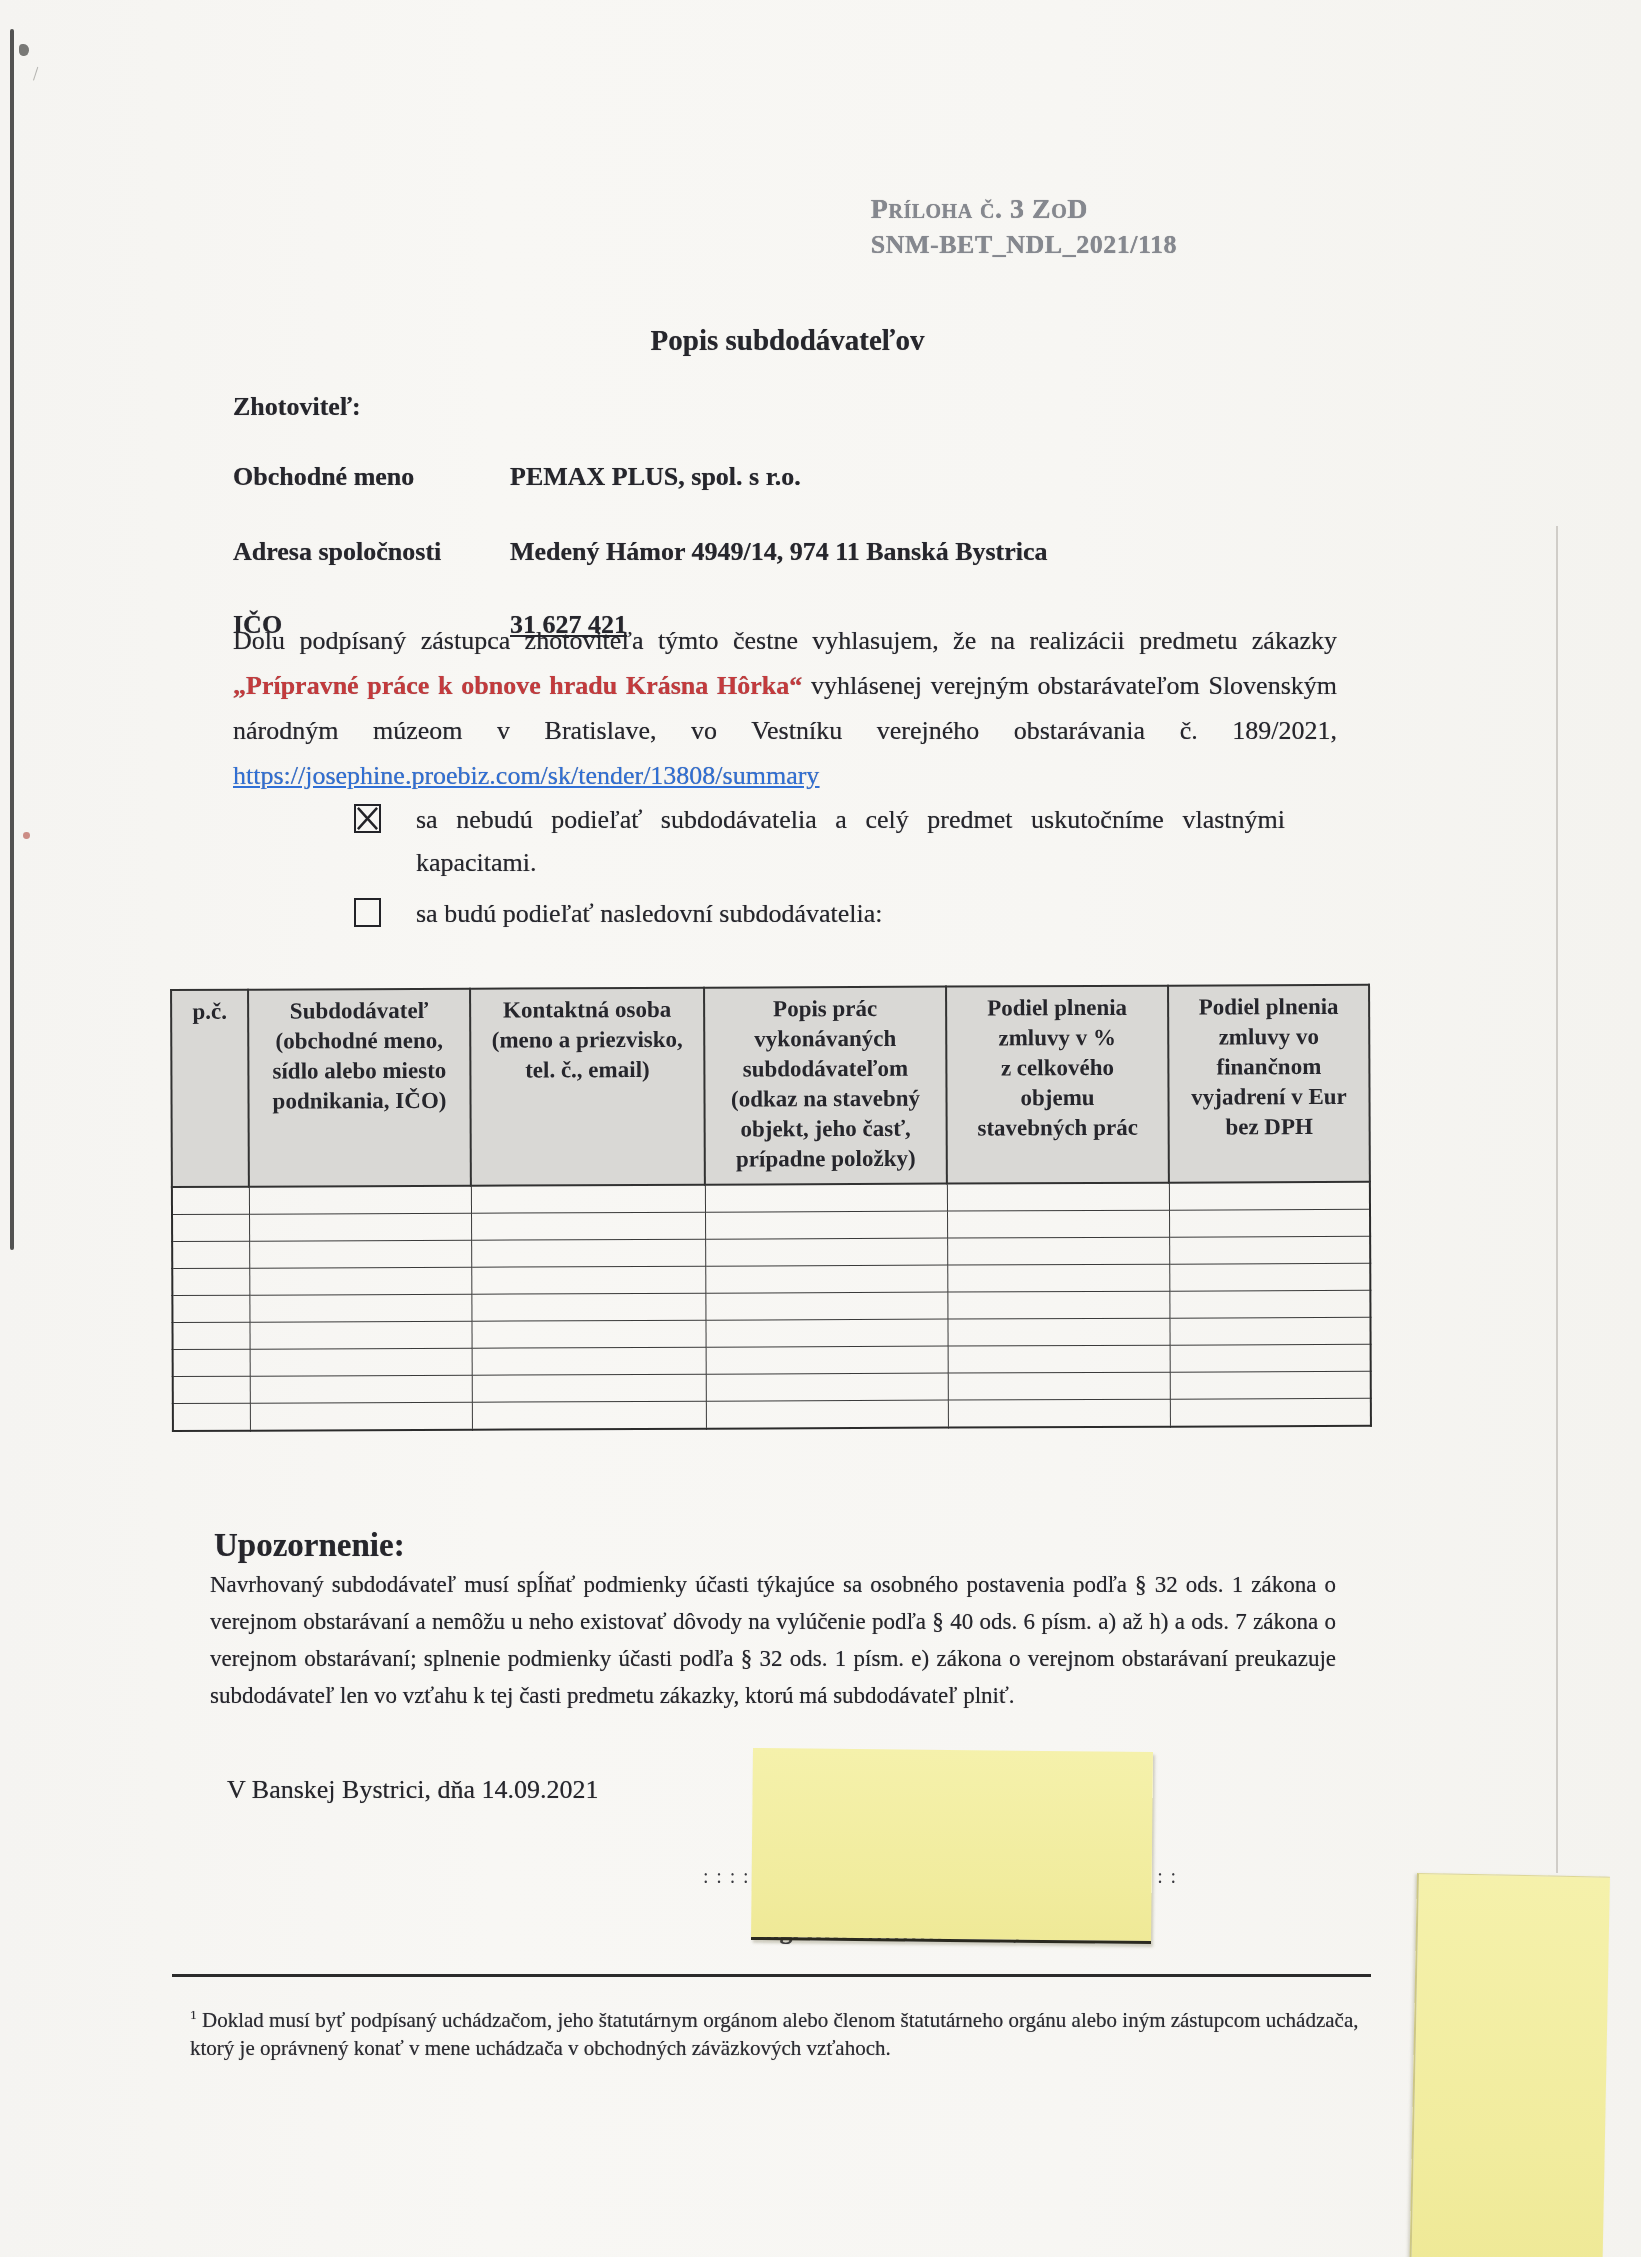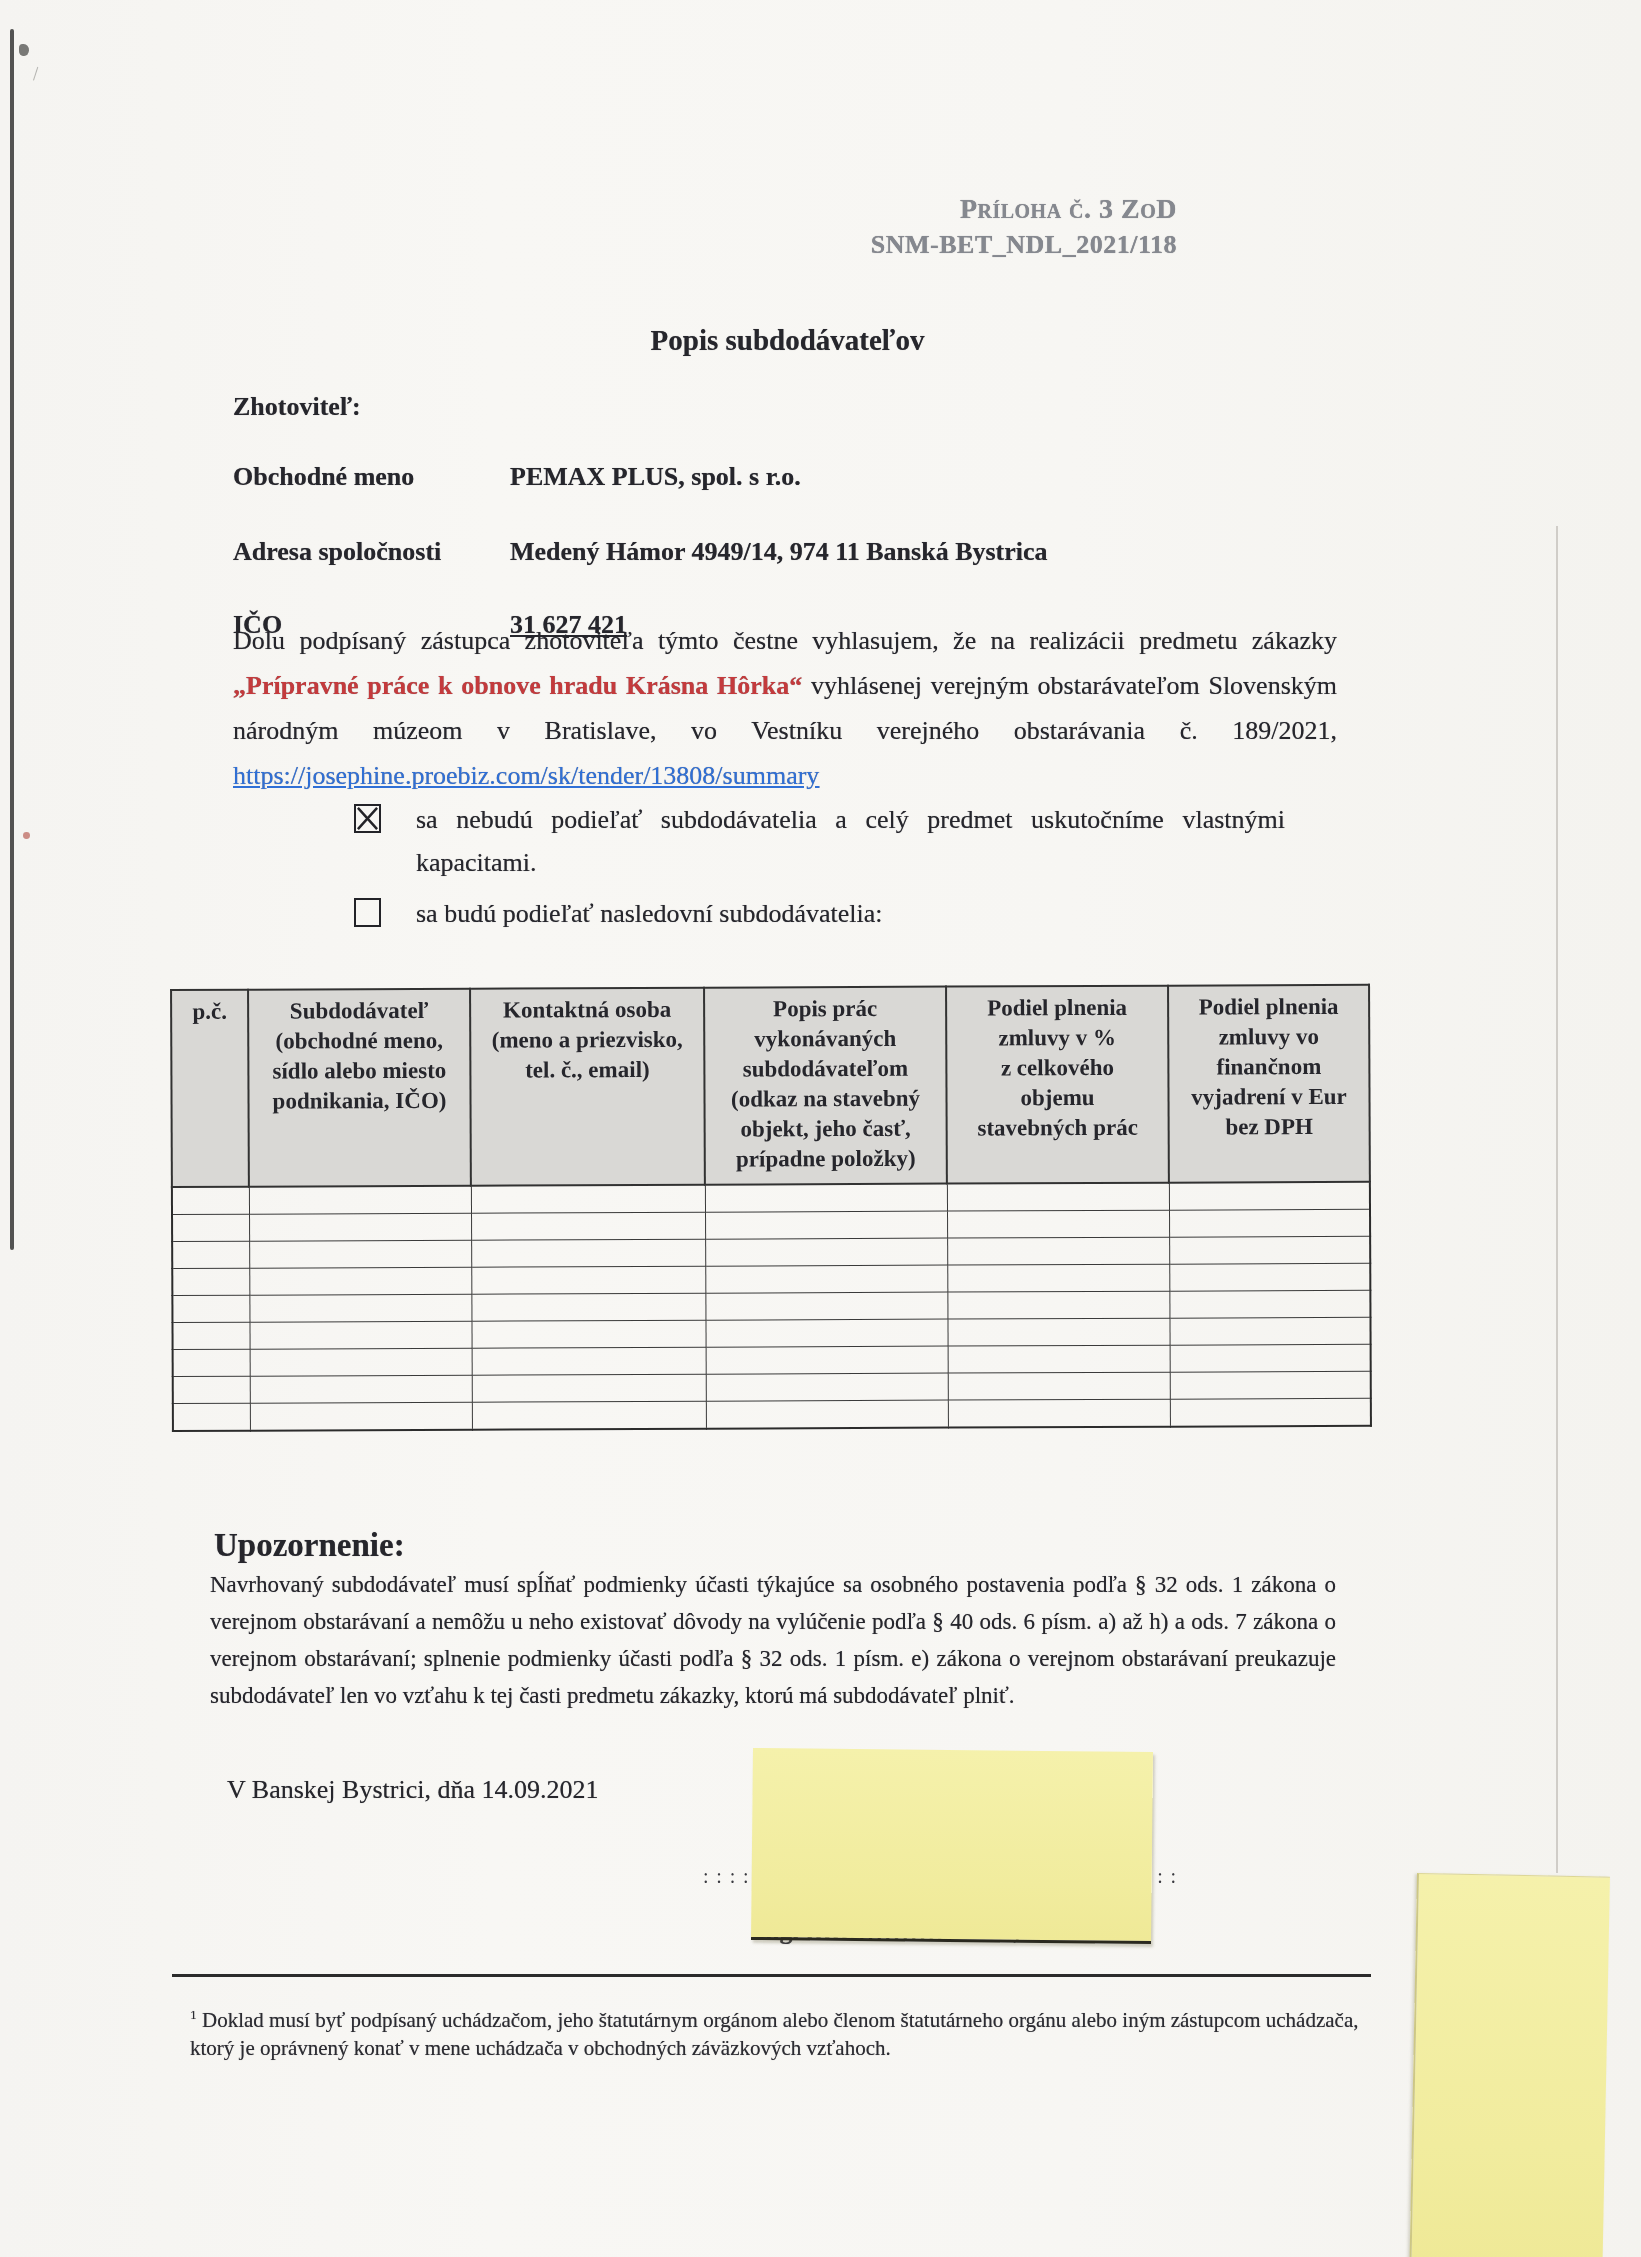--- a/index.html
+++ b/index.html
@@ -11,21 +11,21 @@
     color:#26262c;
   }
   .scan-ink{text-shadow:0 0 0.7px rgba(25,25,35,.55);}
   
   .edge-line{position:absolute;left:9.7px;top:29px;width:4.8px;height:1221px;background:#30302e;opacity:.82;border-radius:1.9px;}
   .speck-a{position:absolute;left:19.3px;top:44px;width:9.7px;height:11.6px;background:#5a5a58;border-radius:40% 60% 55% 45%;opacity:.8;}
   .speck-b{position:absolute;left:35px;top:68px;width:8.7px;height:13.5px;border-left:1.9px solid #9a9a96;transform:rotate(18deg);opacity:.7;}
   .speck-red{position:absolute;left:23px;top:832px;width:6.8px;height:6.8px;background:#c47a72;border-radius:50%;opacity:.85;}
   .fold-line{position:absolute;left:1556px;top:526px;width:1.9px;height:1347px;background:#c9c6c1;opacity:.85;}
 
-  .hdr{position:absolute;top:191px;right:464px;text-align:right;color:#85888f;font-weight:bold;line-height:36px;letter-spacing:0.5px;}
+  .hdr{position:absolute;top:191px;right:464px;text-align:left;color:#85888f;font-weight:bold;line-height:36px;letter-spacing:0.5px;}
   .hdr .l1{font-variant:small-caps;font-size:28px;}
   .hdr .l2{font-size:26px;}
 
   .title{position:absolute;left:237px;top:324px;width:1101px;text-align:center;font-size:29px;font-weight:bold;margin:0;}
 
   .row{position:absolute;left:233px;font-size:26px;font-weight:bold;}
   .row .val{position:absolute;left:277px;top:0;width:734px;white-space:nowrap;}
   .u{text-decoration:underline;}
 
   .decl{position:absolute;left:233px;top:618px;width:1104px;font-size:26px;line-height:45px;text-align:justify;margin:0;}

